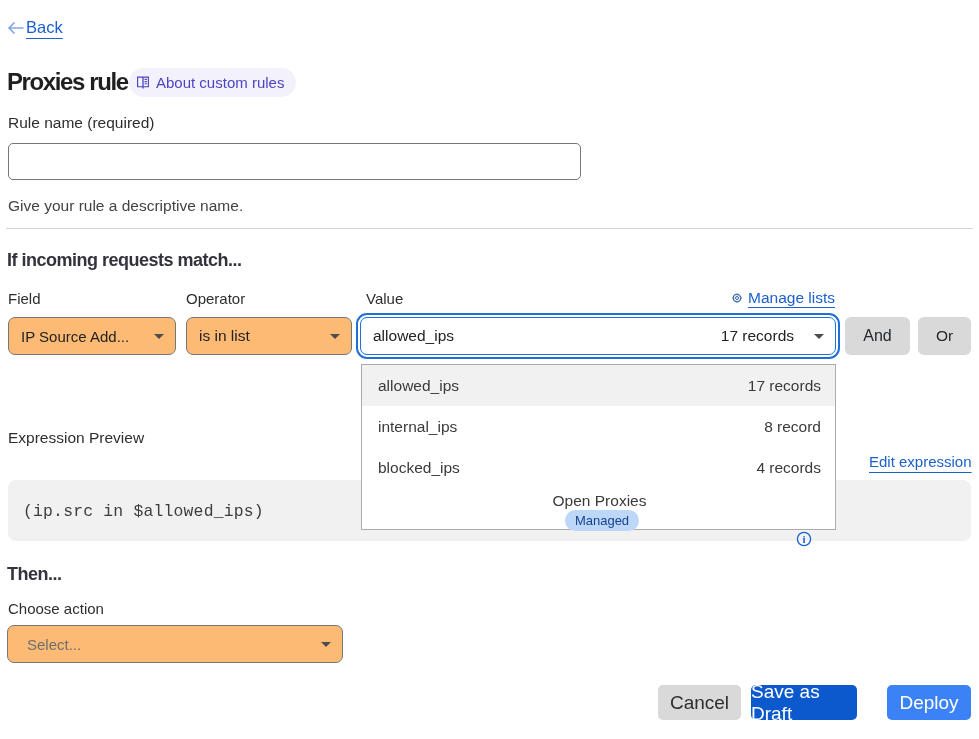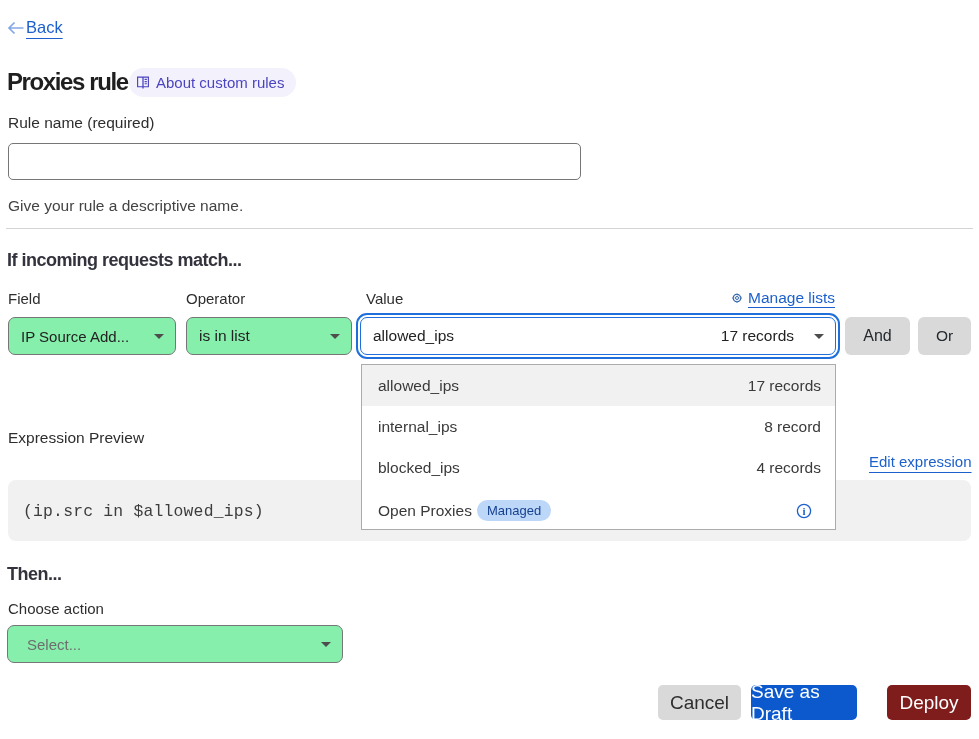--- a/index.html
+++ b/index.html
@@ -26,52 +26,52 @@
 #sec1 { left:7px; top:250px; font-size:18px; font-weight:700; color:#33333d; letter-spacing:-0.5px; }
 
 #lbl-field { left:8px; top:290px; }
 #lbl-operator { left:186px; top:290px; }
 #lbl-value { left:366px; top:290px; }
 
 .managelists { left:732px; top:289px; display:flex; align-items:center; gap:6px; font-size:15.5px; color:#1c60cd; }
 .managelists a { text-underline-offset:3.5px; }
 .managelists a { color:#1c60cd; }
 
-.sel { border:1px solid #767676; border-radius:7px; background:#86efac; display:flex; align-items:center; font-size:15px; color:#222;text-align:center; }
+.sel { border:1px solid #767676; border-radius:7px; background:#fdba74; display:flex; align-items:center; font-size:15px; color:#222;text-align:center; }
 .caret { width:0; height:0; border-left:5.5px solid transparent; border-right:5.5px solid transparent; border-top:5px solid #4d4d4d; position:absolute; right:11px; top:50%; margin-top:-2.5px; }
 #sel-field { left:8px; top:317px; width:168px; height:38px; padding-left:12px; }
 #sel-operator { left:186px; top:317px; width:166px; height:38px; padding-left:12px; font-size:15.5px; }
 #sel-value { left:360px; top:317px; width:476px; height:38px; border:1.5px solid #1e6fdc; outline:2px solid #1e6fdc; outline-offset:2.5px; border-radius:7px; background:#fff; display:flex; align-items:center; font-size:15.5px; color:#222; padding-left:12px; }
 #sel-value .records { position:absolute; right:41px; }
 
 .graybtn { background:#d9d9d9; border-radius:6px; font-size:16px; color:#24292e; display:flex; align-items:center; justify-content:center; }
 #btn-and { left:845px; top:317px; width:65px; height:38px; }
 #btn-or { left:918px; top:317px; width:53px; height:38px; font-size:15.5px; }
 
 #menu { left:361px; top:364px; width:475px; background:#fff; border:1px solid #ababab; z-index:5; }
 .mi { position:relative; height:41px; display:flex; align-items:center; padding:0 14px 0 16px; font-size:15.5px; color:#3a3a3a; }
 .mi .right { margin-left:auto; font-size:15.5px; color:#3a3a3a; }
 .mi.selected { background:#f1f1f1; }
 .pill { background:#bdd7f9; color:#15418f; font-size:13px; border-radius:11px; padding:3px 10px; margin-left:5px; }
 .mi .iinfo { margin-left:auto; margin-right:9px; height:16px; }
-.mi:last-child { padding-top:4px; }
+.mi:last-child { padding-top:4px;flex-direction:column; }
 
 #lbl-expr { left:8px; top:429px; font-size:15.5px; color:#2e2e2e; }
 #editexpr { left:869px; top:453px; font-size:15px; color:#1c60cd; text-underline-offset:4.5px; }
 #exprbox { left:8px; top:480px; width:963px; height:61px; background:#f1f1f1; border-radius:8px; }
 #exprcode { left:23px; top:502px; letter-spacing:0.2px; font-family:"Liberation Mono", monospace; font-size:16.4px; color:#3d3d3d; }
 
 #then { left:7px; top:564px; font-size:18px; font-weight:700; color:#33333d; letter-spacing:-0.5px; }
 #lbl-action { left:8px; top:600px; }
 #sel-action { left:7px; top:625px; width:336px; height:38px; padding-left:19px; color:#6e6e6e; }
 
 .btn { border-radius:5px; font-size:19px; display:flex; align-items:center; justify-content:center; }
 #btn-cancel { left:658px; top:685px; width:83px; height:35px; background:#d9d9d9; color:#2e2e2e; }
 #btn-draft { left:751px; top:685px; width:106px; height:35px; background:#0c59cd; color:#fff; }
-#btn-deploy { left:887px; top:685px; width:84px; height:35px; background:#7f1d1d; color:#fff; }
+#btn-deploy { left:887px; top:685px; width:84px; height:35px; background:#3b82f6; color:#fff; }
 
 a { text-decoration:underline; }
 </style>
 </head>
 <body>
 <div class="page">
 
   <a class="back abs" href="#">
     <svg class="arrow" width="18" height="14" viewBox="0 0 18 14">
         <path d="M16.5 7 H2 M7.5 1.5 L2 7 L7.5 12.5" fill="none" stroke="#84a7e5" stroke-width="1.7"></path>

